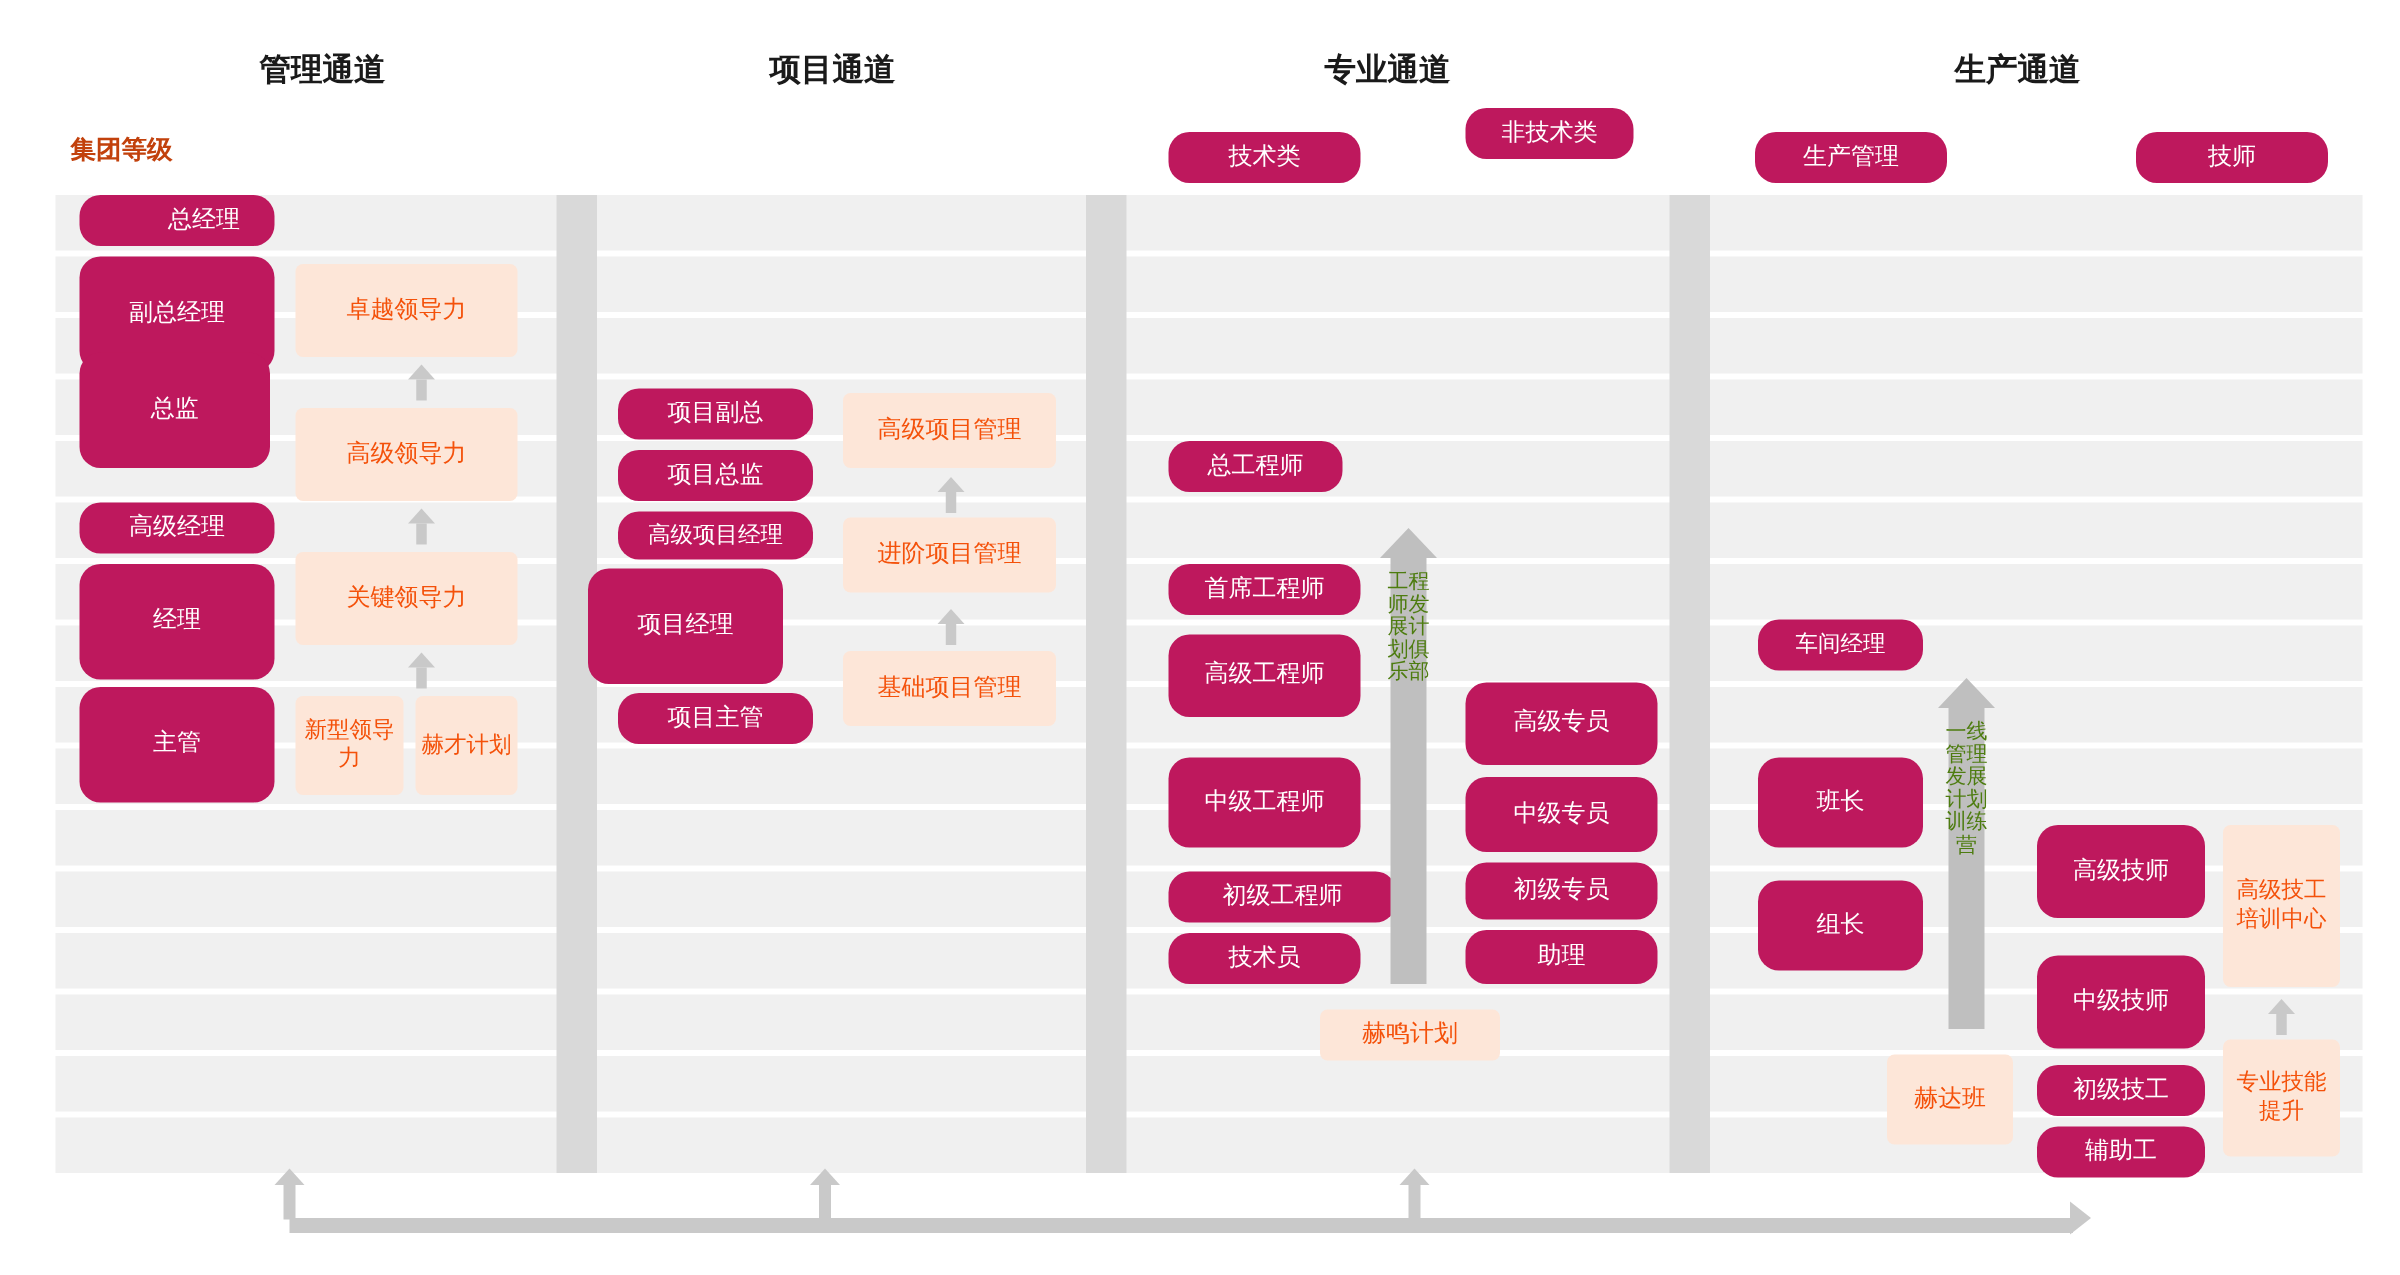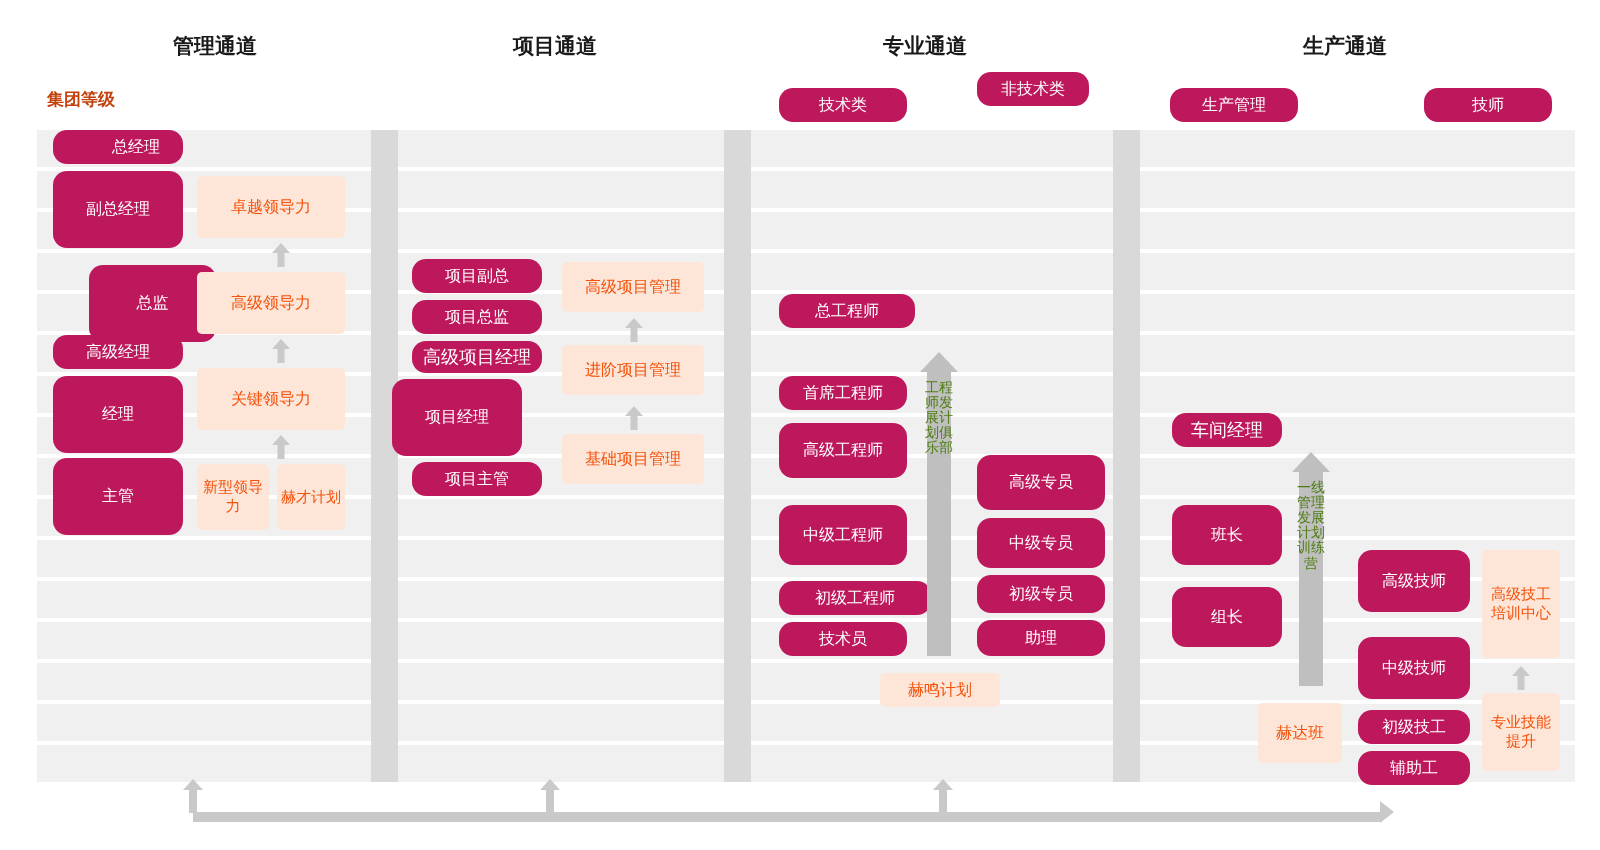--- a/index.html
+++ b/index.html
@@ -48,21 +48,21 @@
     color: #ffffff;
     border-radius: 14px;
     display: flex;
     align-items: center;
     justify-content: center;
     text-align: center;
     font-size: 16px;
     line-height: 1.15;
     padding: 2px 4px;
   }
-  .pill.small { font-size: 18px; }
+  .pill.small { font-size: 15px; }
 
   
   .soft {
     background: #fde6d8;
     color: #f4510a;
     border-radius: 5px;
     display: flex;
     align-items: center;
     justify-content: center;
     text-align: center;
@@ -191,21 +191,21 @@
   <div class="abs row-band" style="left:37px; top:663px; width:1538px; height:37px;"></div>
   <div class="abs row-band" style="left:37px; top:704px; width:1538px; height:37px;"></div>
   <div class="abs row-band" style="left:37px; top:745px; width:1538px; height:37px;"></div>
 
   <div class="abs sep-col" style="left:371px; top:130px; width:27px; height:652px;"></div>
   <div class="abs sep-col" style="left:724px; top:130px; width:27px; height:652px;"></div>
   <div class="abs sep-col" style="left:1113px; top:130px; width:27px; height:652px;"></div>
 
   <div class="abs pill" style="left:53px; top:130px; width:130px; height:34px;padding-left:40px;">总经理</div>
   <div class="abs pill" style="left:53px; top:171px; width:130px; height:77px;">副总经理</div>
-  <div class="abs pill" style="left:53px; top:265px; width:127px; height:77px;margin-left:36px;">总监</div>
+  <div class="abs pill" style="left:53px; top:235px; width:127px; height:77px;">总监</div>
   <div class="abs pill" style="left:53px; top:335px; width:130px; height:34px;">高级经理</div>
   <div class="abs pill" style="left:53px; top:376px; width:130px; height:77px;">经理</div>
   <div class="abs pill" style="left:53px; top:458px; width:130px; height:77px;">主管</div>
 
   <div class="abs soft" style="left:197px; top:176px; width:148px; height:62px;">卓越领导力</div>
   <div class="up-arrow" style="left:271px; top:243px; width:20px; height:24px;">
     <div class="a-head"></div>
       <div class="a-shaft" style="height:14px;"></div>
   </div>
   <div class="abs soft" style="left:197px; top:272px; width:148px; height:62px;">高级领导力</div>
@@ -232,21 +232,21 @@
     <div class="a-head"></div>
       <div class="a-shaft" style="height:14px;"></div>
   </div>
   <div class="abs soft" style="left:562px; top:345px; width:142px; height:50px;">进阶项目管理</div>
   <div class="up-arrow" style="left:624px; top:406px; width:20px; height:24px;">
     <div class="a-head"></div>
       <div class="a-shaft" style="height:14px;"></div>
   </div>
   <div class="abs soft" style="left:562px; top:434px; width:142px; height:50px;">基础项目管理</div>
 
-  <div class="abs pill" style="left:779px; top:294px; width:136px; height:34px;">总工程师</div>
+  <div class="abs pill" style="left:779px; top:294px; width:116px; height:34px;">总工程师</div>
   <div class="abs pill" style="left:779px; top:376px; width:128px; height:34px;">首席工程师</div>
   <div class="abs pill" style="left:779px; top:423px; width:128px; height:55px;">高级工程师</div>
   <div class="abs pill" style="left:779px; top:505px; width:128px; height:60px;">中级工程师</div>
   <div class="abs pill" style="left:779px; top:581px; width:152px; height:34px;">初级工程师</div>
   <div class="abs pill" style="left:779px; top:622px; width:128px; height:34px;">技术员</div>
 
   <div class="vert-arrow" style="left:920px; top:352px; width:38px; height:304px;">
     <div class="head"></div>
     <div class="shaft" style="top:20px; width:24px; height:284px;"></div>
     <div class="vtext" style="top:28px;">工程师发展计划俱乐部</div>

